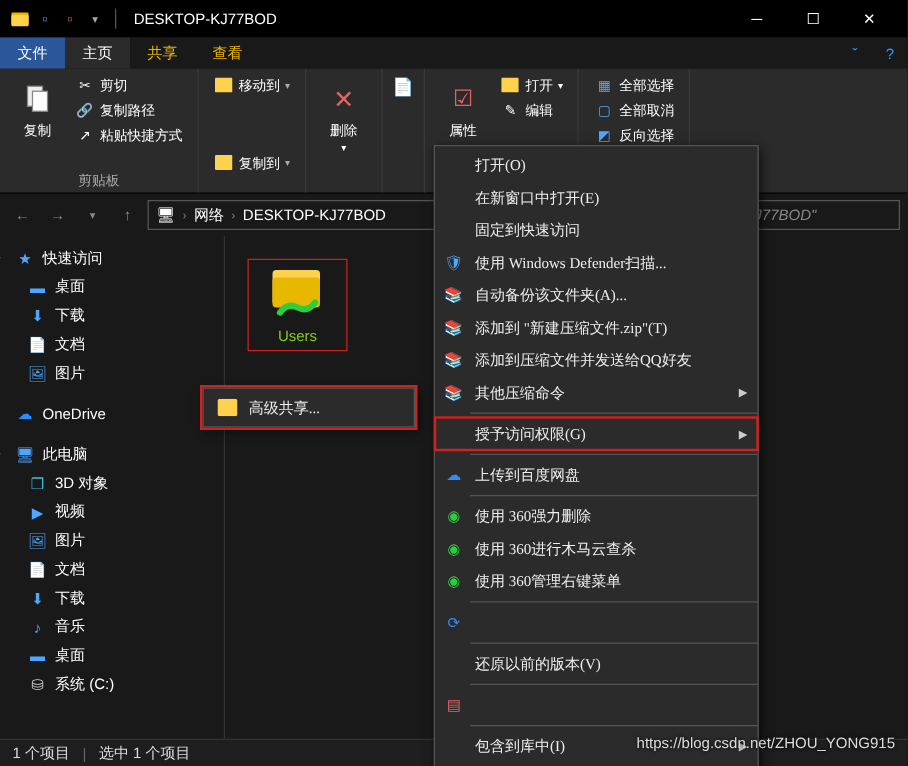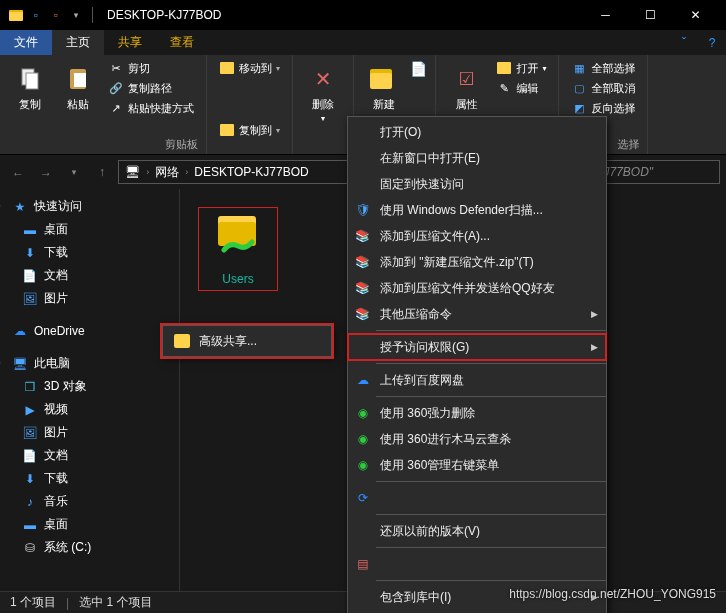--- a/index.html
+++ b/index.html
@@ -15,21 +15,21 @@
 .tabs { height: 25px; background: #191919; display: flex; align-items: stretch; }
 .tab { padding: 0 14px; display: flex; align-items: center; color: #eab308; }
 .tab.file { background: #2b579a; color: #fff; }
 .tab.active { background: #2b2b2b; color: #fff; }
 .tabs .spacer { flex: 1; }
 .tabs .help { width: 28px; display: flex; align-items: center; justify-content: center; color: #2b9cff; }
 
 .ribbon { height: 100px; background: #2b2b2b; display: flex; border-bottom: 1px solid #000; position: relative; }
 .ribbon-group { padding: 4px 8px 2px; display: flex; flex-direction: column; border-right: 1px solid #3a3a3a; }
 .ribbon-group .gbody { display: flex; gap: 4px; flex: 1; align-items: flex-start; }
-.ribbon-group .glabel { text-align: right; font-size: 11px; color: #aaa; padding-top: 2px; }
+.ribbon-group .glabel { text-align: center; font-size: 11px; color: #aaa; padding-top: 2px; }
 .big-btn { display: flex; flex-direction: column; align-items: center; justify-content: flex-start; width: 44px; padding-top: 4px; gap: 2px; font-size: 11px; text-align: center; }
 .big-btn .bi { width: 32px; height: 32px; display: flex; align-items: center; justify-content: center; }
 .small-stack { display: flex; flex-direction: column; gap: 2px; }
 .small-btn { display: flex; align-items: center; gap: 4px; padding: 1px 4px; font-size: 11px; white-space: nowrap; }
 .small-btn .si { width: 16px; height: 16px; display: flex; align-items: center; justify-content: center; }
 
 .navbar { height: 34px; background: #191919; display: flex; align-items: center; padding: 0 6px; gap: 4px; }
 .navbar .nav-btn { width: 24px; height: 24px; display: flex; align-items: center; justify-content: center; color: #888; }
 .navbar .breadcrumb { flex: 1; height: 24px; background: #191919; border: 1px solid #555; display: flex; align-items: center; padding: 0 6px; gap: 6px; color: #fff; }
 .navbar .crumb-sep { color: #888; font-size: 9px; }
@@ -38,32 +38,32 @@
 .main { display: flex; height: calc(100% - 30px - 25px - 100px - 34px - 22px); background: #191919; }
 .sidebar { width: 180px; border-right: 1px solid #333; overflow-y: auto; padding: 6px 0; }
 .side-item { display: flex; align-items: center; gap: 6px; padding: 3px 8px 3px 22px; color: #fff; white-space: nowrap; }
 .side-item.top { padding-left: 10px; }
 .side-item .chev { width: 10px; font-size: 9px; color: #888; margin-left: -14px; }
 .side-item .sico { width: 16px; height: 16px; display: flex; align-items: center; justify-content: center; }
 
 .content { flex: 1; padding: 18px; position: relative; }
 .folder-item { display: inline-flex; flex-direction: column; align-items: center; width: 80px; border: 1px solid #cc2222; padding: 4px; }
 .folder-item .fi { width: 48px; height: 48px; }
-.folder-item .flabel { color: #14b8a6; margin-top: 12px; }
+.folder-item .flabel { color: #84cc16; margin-top: 2px; }
 
 .context-menu { position: absolute; top: 116px; left: 347px; width: 260px; background: #2b2b2b; border: 1px solid #555; box-shadow: 2px 2px 8px rgba(0,0,0,0.7); z-index: 100; padding: 2px 0; }
 .menu-item { display: flex; align-items: center; padding: 4px 28px 4px 6px; gap: 8px; position: relative; color: #eee; }
 .menu-item .mico { width: 18px; height: 18px; display: flex; align-items: center; justify-content: center; flex-shrink: 0; }
-.menu-item .mlabel { flex: 1; white-space: nowrap; }
+.menu-item .mlabel { flex: 1; white-space: nowrap; font-family: Liberation Serif, serif; }
 .menu-item .arrow { position: absolute; right: 8px; font-size: 9px; color: #ccc; }
 .menu-item.disabled { color: #777; }
 .menu-item.highlight { outline: 2px solid #cc2222; outline-offset: -1px; }
 .menu-sep { height: 1px; background: #555; margin: 3px 0 3px 28px; }
 
-.submenu { position: absolute; top: 325px; left: 162px; width: 170px; background: #2b2b2b; border: 1px solid #555; box-shadow: 2px 2px 8px rgba(0,0,0,0.7); z-index: 101; padding: 2px 0; outline: 2px solid #cc2222; }
+.submenu { position: absolute; top: 310px; left: 162px; width: 170px; background: #2b2b2b; border: 1px solid #555; box-shadow: 2px 2px 8px rgba(0,0,0,0.7); z-index: 101; padding: 2px 0; outline: 2px solid #cc2222; }
 .submenu .menu-item { padding-left: 10px; }
 
 .statusbar { height: 22px; background: #1e1e1e; border-top: 1px solid #333; display: flex; align-items: center; padding: 0 10px; gap: 10px; color: #ddd; }
 .statusbar .sep { color: #666; }
 
 .watermark { position: absolute; bottom: 12px; right: 10px; color: #ddd; font-size: 12px; z-index: 200; text-shadow: 0 0 3px #000; }
 
 svg { display: block; }
 .folder-svg .back { fill: #e6b800; }
 .folder-svg .front { fill: #ffd24d; }
@@ -107,29 +107,20 @@
     <div class="gbody">
       <div class="big-btn">
         <span class="bi">
             <svg width="24" height="24">
               <rect x="4" y="2" width="12" height="16" fill="#eee" stroke="#888"></rect>
               <rect x="8" y="6" width="12" height="16" fill="#fff" stroke="#888"></rect>
             </svg>
           </span>
         <span>复制</span>
       </div>
-      <div class="big-btn">
-        <span class="bi">
-            <svg width="24" height="24">
-              <rect x="4" y="2" width="16" height="20" fill="#caa050" rx="2"></rect>
-              <rect x="8" y="6" width="12" height="14" fill="#fff"></rect>
-            </svg>
-          </span>
-        <span>粘贴</span>
-      </div>
       <div class="small-stack">
         <div class="small-btn">
             <span class="si">✂</span>
             <span>剪切</span>
           </div>
         <div class="small-btn">
             <span class="si">🔗</span>
             <span>复制路径</span>
           </div>
         <div class="small-btn">
@@ -174,29 +165,20 @@
         <span class="bi" style="color:#e06666;font-size:20px">✕</span>
         <span>删除</span>
           <span style="font-size:8px">▾</span>
       </div>
     </div>
     <div class="glabel">&nbsp;</div>
   </div>
 
   <div class="ribbon-group">
     <div class="gbody">
-      <div class="big-btn">
-        <span class="bi">
-            <svg width="28" height="24" class="folder-svg">
-              <rect class="back" x="0" y="2" width="22" height="18" rx="2"></rect>
-              <rect class="front" x="0" y="6" width="22" height="16" rx="2"></rect>
-            </svg>
-          </span>
-        <span>新建</span>
-      </div>
       <div class="small-stack" style="padding-top:2px">
         <span style="font-size:14px">📄</span>
       </div>
     </div>
     <div class="glabel">&nbsp;</div>
   </div>
 
   <div class="ribbon-group">
     <div class="gbody">
       <div class="big-btn">
@@ -362,21 +344,21 @@
   <div class="menu-item">
       <span class="mico"></span>
       <span class="mlabel">固定到快速访问</span>
     </div>
   <div class="menu-item">
       <span class="mico" style="color:#4da6ff">🛡</span>
       <span class="mlabel">使用 Windows Defender扫描...</span>
     </div>
   <div class="menu-item">
       <span class="mico">📚</span>
-      <span class="mlabel">添加到压缩文件(A)...</span>
+      <span class="mlabel">自动备份该文件夹(A)...</span>
     </div>
   <div class="menu-item">
       <span class="mico">📚</span>
       <span class="mlabel">添加到 "新建压缩文件.zip"(T)</span>
     </div>
   <div class="menu-item">
       <span class="mico">📚</span>
       <span class="mlabel">添加到压缩文件并发送给QQ好友</span>
     </div>
   <div class="menu-item">

